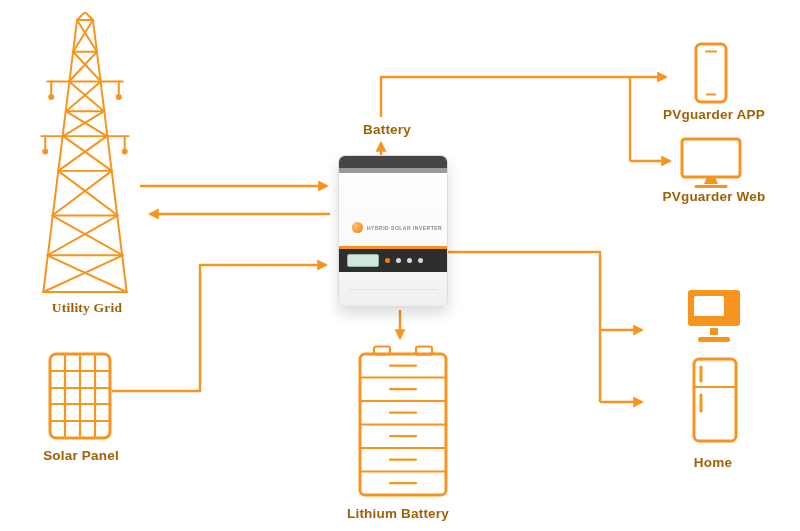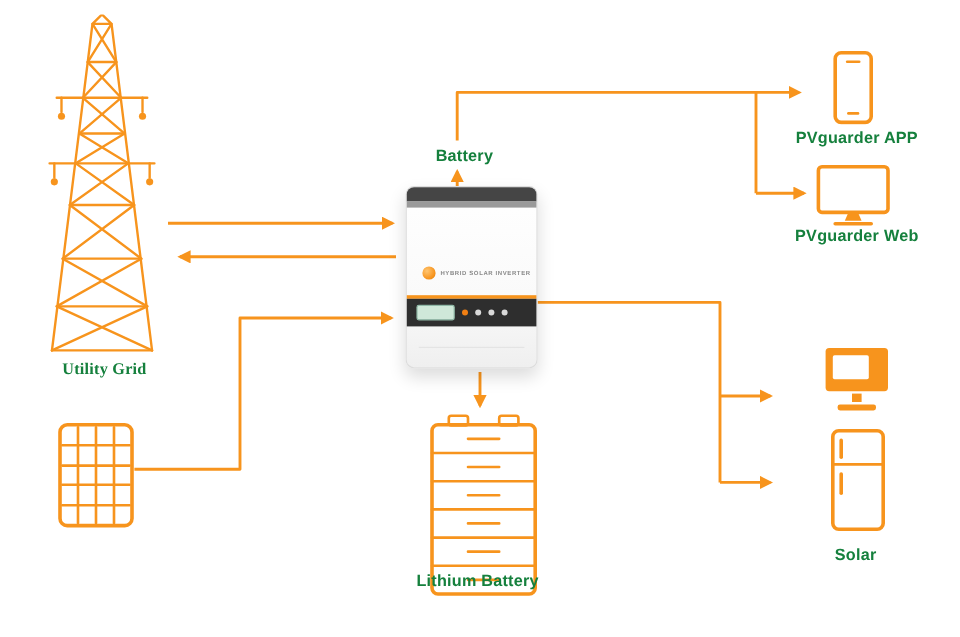--- a/index.html
+++ b/index.html
@@ -1,21 +1,21 @@
 <!DOCTYPE html>
 <html><head>
 <meta charset="utf-8">
 <style>
   * { margin:0; padding:0; box-sizing:border-box; }
   html,body { background:#ffffff; font-family:"Liberation Sans", sans-serif; }
   .canvas { position:relative; width:800px; height:531px; background:#ffffff; overflow:hidden; }
 
   .node-label {
     position:absolute; font-size:13.5px; font-weight:bold;
-    color:#15803d; text-align:center; letter-spacing:.2px;
+    color:#a16207; text-align:center; letter-spacing:.2px;
     white-space:nowrap;
   }
   .icon-box { position:absolute; }
   .icon-box svg { display:block; width:100%; height:100%; }
 
   svg.lines { position:absolute; left:0; top:0; width:800px; height:531px; pointer-events:none; }
   .connector { stroke:#F7941D; stroke-width:2.4; fill:none; stroke-linejoin:round; }
 
   .tower-stroke { stroke:#F7941D; stroke-width:2; fill:none; stroke-linecap:round; stroke-linejoin:round; }
   .o-stroke3 { stroke:#F7941D; stroke-width:3; fill:none; stroke-linecap:round; stroke-linejoin:round; }
@@ -82,20 +82,21 @@
   </div>
   <div class="node-label" style="left:22px; top:300px; width:130px;font-family:Liberation Serif, serif;">Utility Grid</div>
 
   <div class="icon-box" style="left:48px; top:352px; width:64px; height:88px;">
     <svg viewBox="0 0 64 88">
       <rect x="2" y="2" width="60" height="84" rx="6" class="o-stroke3"></rect>
       <path class="o-stroke2" d="M17,4 V84 M32,4 V84 M47,4 V84"></path>
       <path class="o-stroke2" d="M4,19 H60 M4,36 H60 M4,52 H60 M4,69 H60"></path>
     </svg>
   </div>
+  <div class="node-label" style="left:16px; top:448px; width:130px;">Solar Panel</div>
 
   <div class="node-label" style="left:337px; top:122px; width:100px;">Battery</div>
 
   <div class="inverter">
     <div class="inv-top"></div>
     <div class="inv-top2"></div>
     <div class="inv-logo-row">
       <span class="inv-logo-dot"></span>
       <span class="inv-brand">HYBRID SOLAR INVERTER</span>
     </div>
@@ -112,21 +113,21 @@
 
   <div class="icon-box" style="left:358px; top:345px; width:90px; height:152px;">
     <svg viewBox="0 0 90 152">
       <rect x="16" y="1.5" width="16" height="8" rx="2" class="o-stroke2"></rect>
       <rect x="58" y="1.5" width="16" height="8" rx="2" class="o-stroke2"></rect>
       <rect x="2" y="9" width="86" height="141" rx="5" class="o-stroke3"></rect>
       <path class="o-stroke2" d="M2,32.5 H88 M2,56 H88 M2,79.5 H88 M2,103 H88 M2,126.5 H88"></path>
       <path class="o-stroke2" d="M32,20.7 H58 M32,44.2 H58 M32,67.7 H58 M32,91.2 H58 M32,114.7 H58 M32,138.2 H58"></path>
     </svg>
   </div>
-  <div class="node-label" style="left:333px; top:476px; width:130px;">Lithium Battery</div>
+  <div class="node-label" style="left:333px; top:506px; width:130px;">Lithium Battery</div>
 
   <div class="icon-box" style="left:694px; top:42px; width:34px; height:62px;">
     <svg viewBox="0 0 34 62">
       <rect x="2" y="2" width="30" height="58" rx="5" class="o-stroke3"></rect>
       <path class="o-stroke2" d="M12,9.5 H22"></path>
       <path class="o-stroke2" d="M13,52.5 H21"></path>
     </svg>
   </div>
   <div class="node-label" style="left:656px; top:107px; width:116px;">PVguarder APP</div>
 
@@ -149,15 +150,15 @@
   </div>
 
   <div class="icon-box" style="left:692px; top:357px; width:46px; height:86px;">
     <svg viewBox="0 0 46 86">
       <rect x="2" y="2" width="42" height="82" rx="5" class="o-stroke3"></rect>
       <path class="o-stroke2" d="M2,30 H44"></path>
       <path class="o-stroke3" d="M9,10 V24"></path>
       <path class="o-stroke3" d="M9,38 V54"></path>
     </svg>
   </div>
-  <div class="node-label" style="left:653px; top:455px; width:120px;">Solar</div>
+  <div class="node-label" style="left:653px; top:455px; width:120px;">Home</div>
 
 </div>
 
 </body></html>

